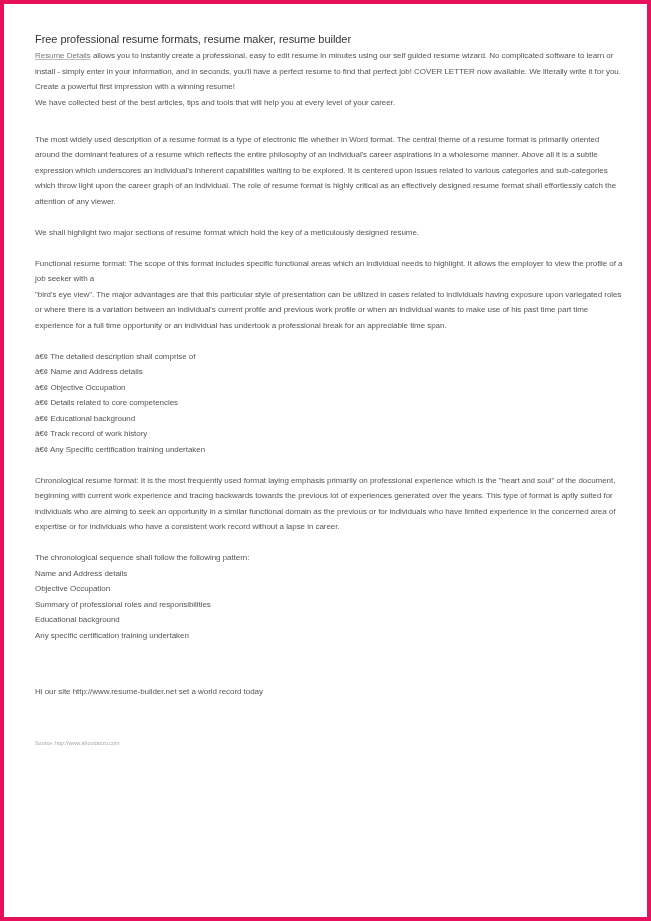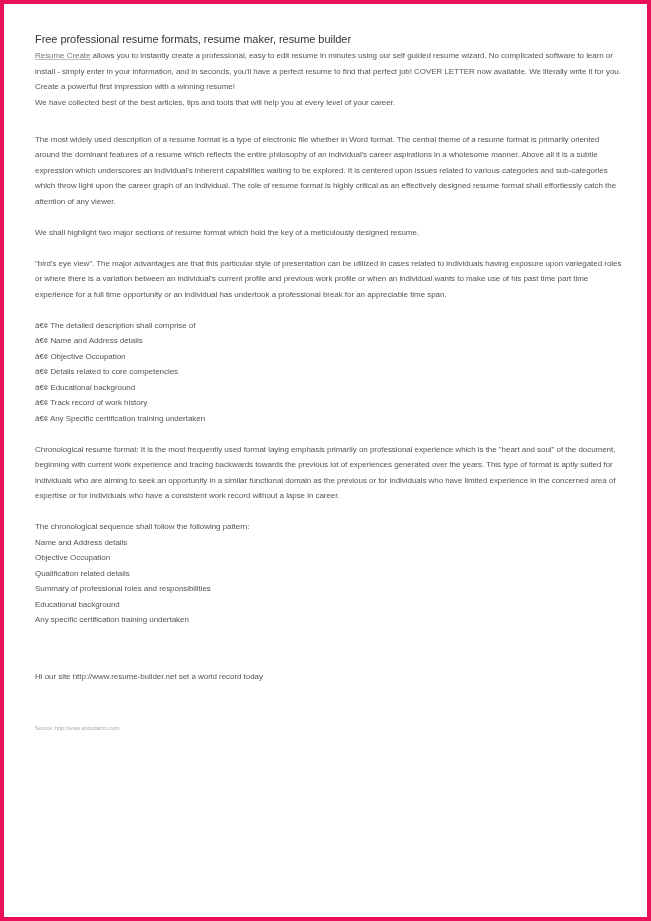--- a/index.html
+++ b/index.html
@@ -53,35 +53,36 @@
     ul.bullets, ul.plain { list-style: none; margin: 0; padding: 0; }
   </style>
 </head>
 <body>
 
 <div class="page">
   <div class="content">
 
     <h1 class="title">Free professional resume formats, resume maker, resume builder</h1>
 
-    <p><a class="link">Resume Create</a><span> allows you to instantly create a professional, easy to edit resume in minutes using our self guided resume wizard. No complicated software to learn or install - simply enter in your information, and in seconds, you'll have a perfect resume to find that perfect job! COVER LETTER now available. We literally write it for you.</span></p>
+    <p><a class="link">Resume Details</a><span> allows you to instantly create a professional, easy to edit resume in minutes using our self guided resume wizard. No complicated software to learn or install - simply enter in your information, and in seconds, you'll have a perfect resume to find that perfect job! COVER LETTER now available. We literally write it for you.</span></p>
     <p>Create a powerful first impression with a winning resume!</p>
     <p>We have collected best of the best articles, tips and tools that will help you at every level of your career.</p>
 
     <div class="gap"></div>
     <div class="gap" style="height:6px"></div>
 
     <p>The most widely used description of a resume format is a type of electronic file whether in Word format. The central theme of a resume format is primarily oriented around the dominant features of a resume which reflects the entire philosophy of an individual's career aspirations in a wholesome manner. Above all it is a subtle expression which underscores an individual's inherent capabilities waiting to be explored. It is centered upon issues related to various categories and sub-categories which throw light upon the career graph of an individual. The role of resume format is highly critical as an effectively designed resume format shall effortlessly catch the attention of any viewer.</p>
 
     <div class="gap"></div>
 
     <p>We shall highlight two major sections of resume format which hold the key of a meticulously designed resume.</p>
 
     <div class="gap"></div>
 
+    <p>Functional resume format: The scope of this format includes specific functional areas which an individual needs to highlight. It allows the employer to view the profile of a job seeker with a</p>
     <p>"bird's eye view". The major advantages are that this particular style of presentation can be utilized in cases related to individuals having exposure upon variegated roles or where there is a variation between an individual's current profile and previous work profile or when an individual wants to make use of his past time part time experience for a full time opportunity or an individual has undertook a professional break for an appreciable time span.</p>
 
     <div class="gap"></div>
 
     <ul class="bullets">
       <li><span>â€¢</span> <span>The detailed description shall comprise of</span></li>
       <li><span>â€¢</span> <span>Name and Address details</span></li>
       <li><span>â€¢</span> <span>Objective Occupation</span></li>
       <li><span>â€¢</span> <span>Details related to core competencies</span></li>
       <li><span>â€¢</span> <span>Educational background</span></li>
@@ -92,21 +93,20 @@
     <div class="gap"></div>
 
     <p>Chronological resume format: It is the most frequently used format laying emphasis primarily on professional experience which is the "heart and soul" of the document, beginning with current work experience and tracing backwards towards the previous lot of experiences generated over the years. This type of format is aptly suited for individuals who are aiming to seek an opportunity in a similar functional domain as the previous or for individuals who have limited experience in the concerned area of expertise or for individuals who have a consistent work record without a lapse in career.</p>
 
     <div class="gap"></div>
 
     <ul class="plain">
       <li>The chronological sequence shall follow the following pattern:</li>
       <li>Name and Address details</li>
       <li>Objective Occupation</li>
-      <li>Qualification related details</li>
       <li>Summary of professional roles and responsibilities</li>
       <li>Educational background</li>
       <li>Any specific certification training undertaken</li>
     </ul>
 
     <div class="gap"></div>
     <div class="gap"></div>
     <div class="gap" style="height:10px"></div>
 
     <p>Hi our site http://www.resume-builder.net set a world record today</p>

